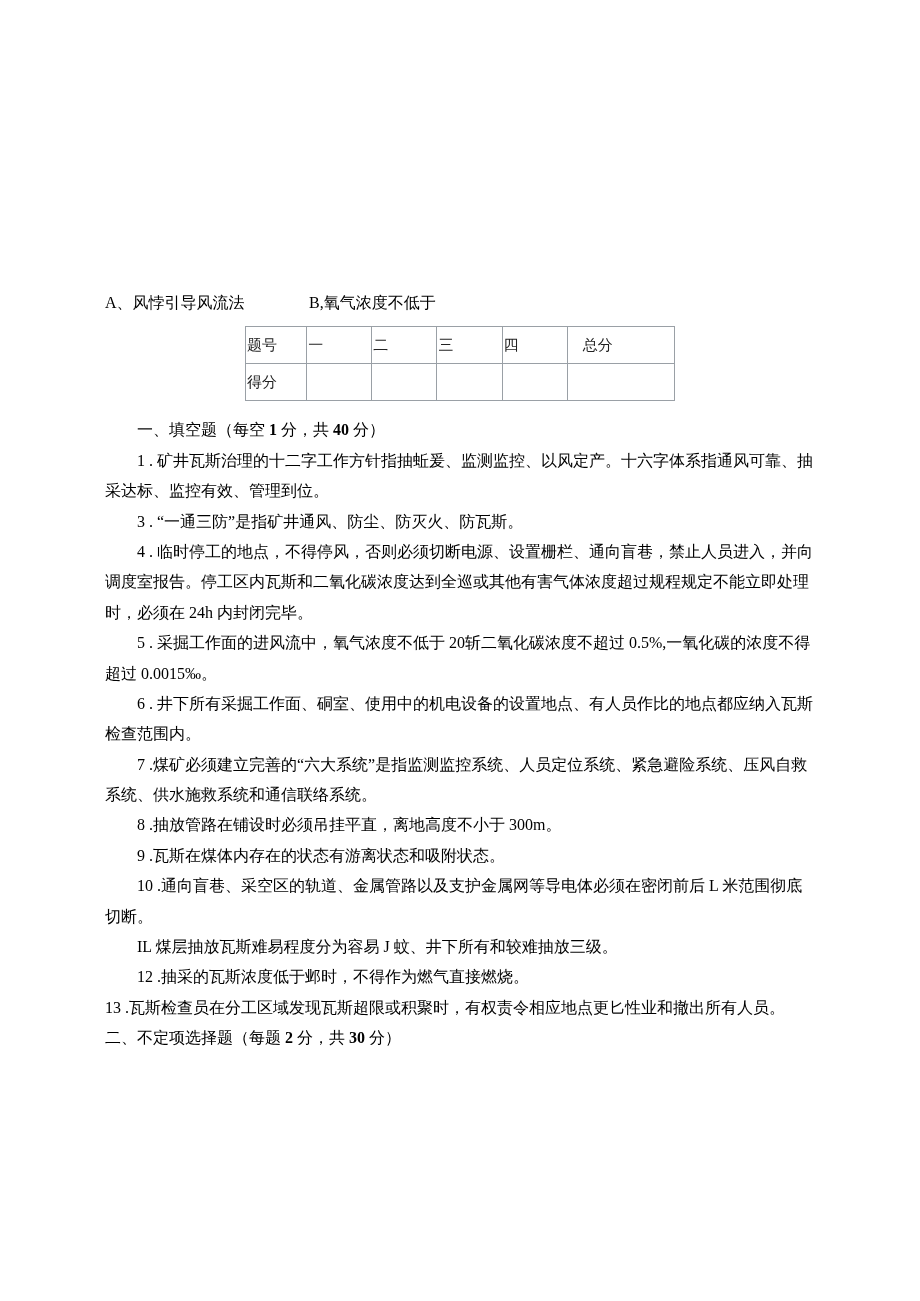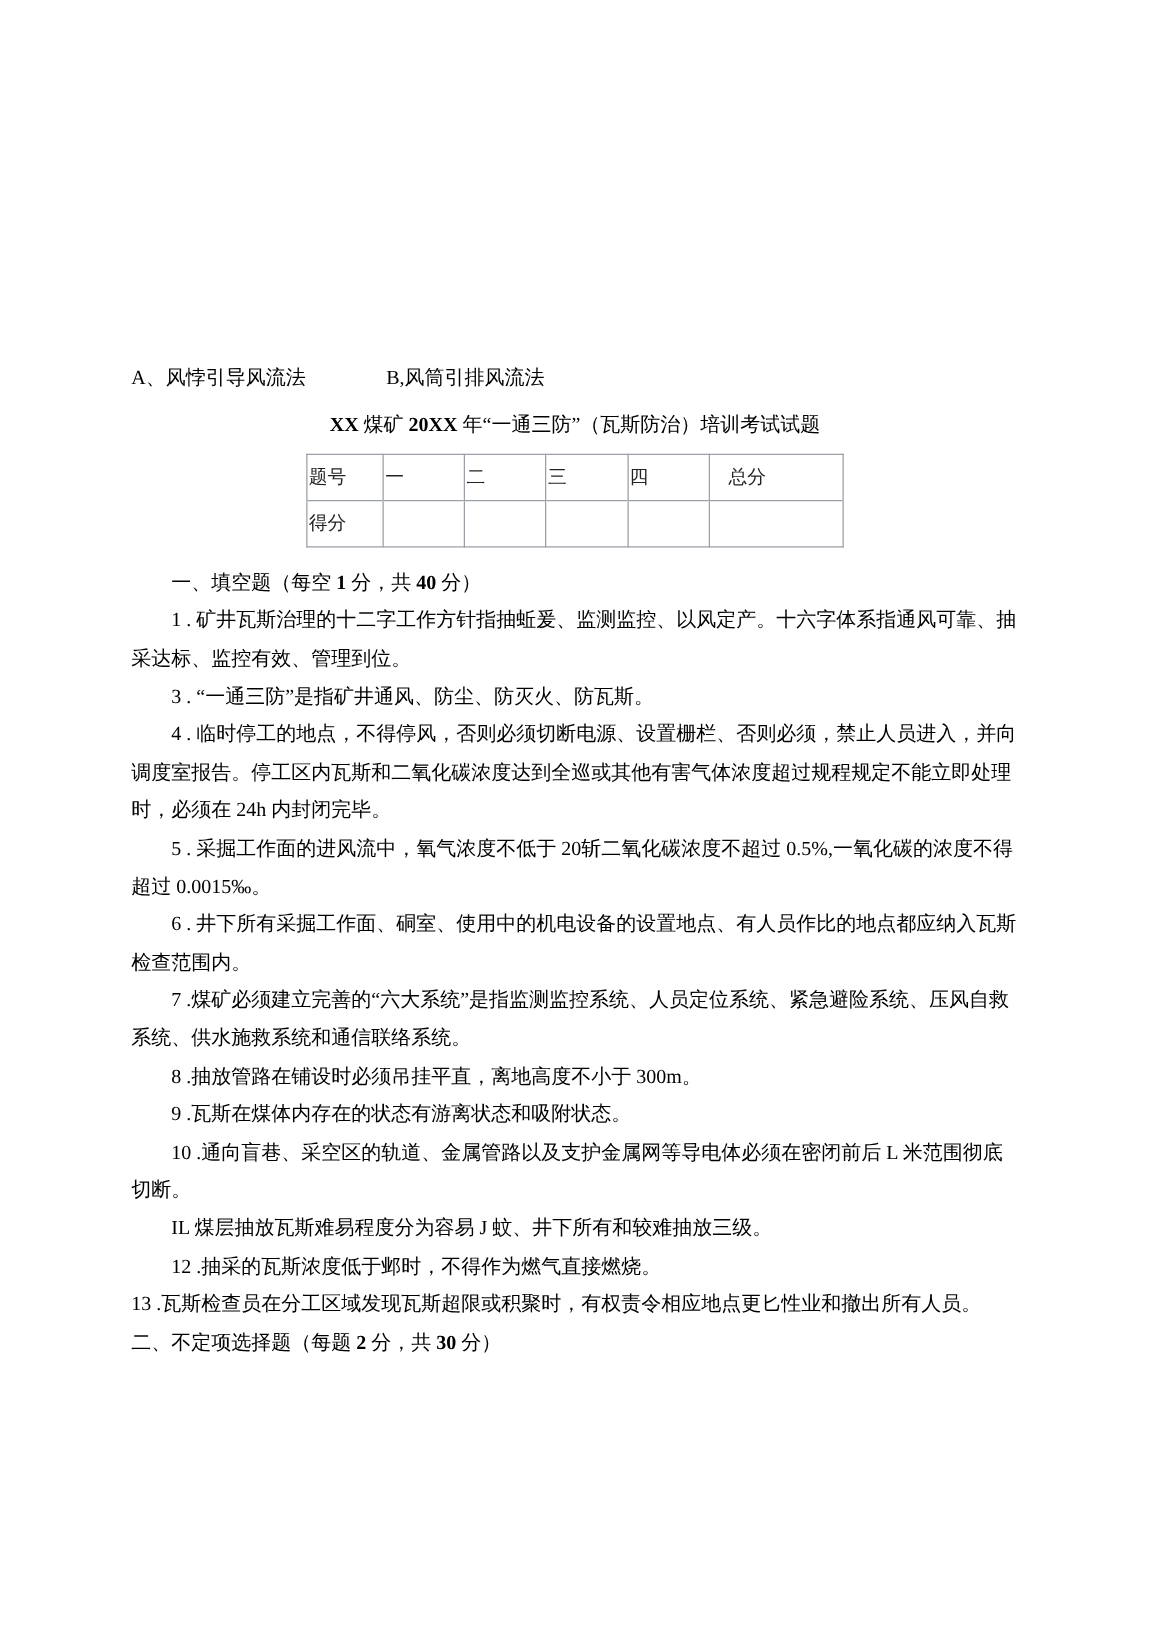--- a/index.html
+++ b/index.html
@@ -60,26 +60,23 @@
   }
   .u { }
 </style>
 </head>
 <body>
 
 <div class="page">
 
   <div class="option-line">
     <span class="option-a">A、风悖引导风流法</span>
-    <span class="option-b">B,风筒引排风流法</span>
+    <span class="option-b">B,氧气浓度不低于</span>
   </div>
 
-  <div class="title">
-    <span class="bold">XX</span><span> 煤矿 </span><span class="bold">20XX</span><span> 年“一通三防”（瓦斯防治）培训考试试题</span>
-  </div>
 
   <table class="score">
     <tbody>
         <tr>
       <td>题号</td>
       <td class="num">一</td>
       <td class="num">二</td>
       <td class="num">三</td>
       <td class="num">四</td>
       <td class="total">总分</td>
@@ -102,21 +99,21 @@
   <p class="q">
     <span>1 . 矿井瓦斯治理的十二字工作方针指抽蚯爰、</span><span class="u">监测监控</span><span>、</span><span class="u">以风定产</span><span>。十六字体系指</span><span class="u">通风可靠</span><span>、</span><span class="u">抽采达标</span><span>、</span><span class="u">监控有效</span><span>、</span><span class="u">管理到位</span><span>。</span>
   </p>
 
 
   <p class="q">
     <span>3  . “一通三防”是指矿井通风、</span><span class="u">防尘</span><span>、</span><span class="u">防灭火</span><span>、</span><span class="u">防瓦斯</span><span>。</span>
   </p>
 
   <p class="q">
-    <span>4  . 临时停工的地点，不得停风，否则必须</span><span class="u">切断电源</span><span>、</span><span class="u">设置栅栏</span><span>、</span><span class="u">否则必须</span><span>，禁止人员进入，并向调度室报告。停工区内瓦斯和二氧化碳浓度达到全巡或其他有害气体浓度超过规程规定不能立即处理时，必须在 24h 内封闭完毕。</span>
+    <span>4  . 临时停工的地点，不得停风，否则必须</span><span class="u">切断电源</span><span>、</span><span class="u">设置栅栏</span><span>、</span><span class="u">通向盲巷</span><span>，禁止人员进入，并向调度室报告。停工区内瓦斯和二氧化碳浓度达到全巡或其他有害气体浓度超过规程规定不能立即处理时，必须在 24h 内封闭完毕。</span>
   </p>
 
   <p class="q">
     <span>5  . 采掘工作面的进风流中，氧气浓度不低于 20斩二氧化碳浓度不超过 0.5%,一氧化碳的浓度不得超过 </span><span class="u">0.0015‰</span><span>。</span>
   </p>
 
   <p class="q">
     <span>6  . 井下所有</span><span class="u">采掘工作面</span><span>、</span><span class="u">硐室</span><span>、使用中的机电设备的设置地点、</span><span class="u">有人员作</span><span>比的地点都应纳入瓦斯检查范围内。</span>
   </p>
 

